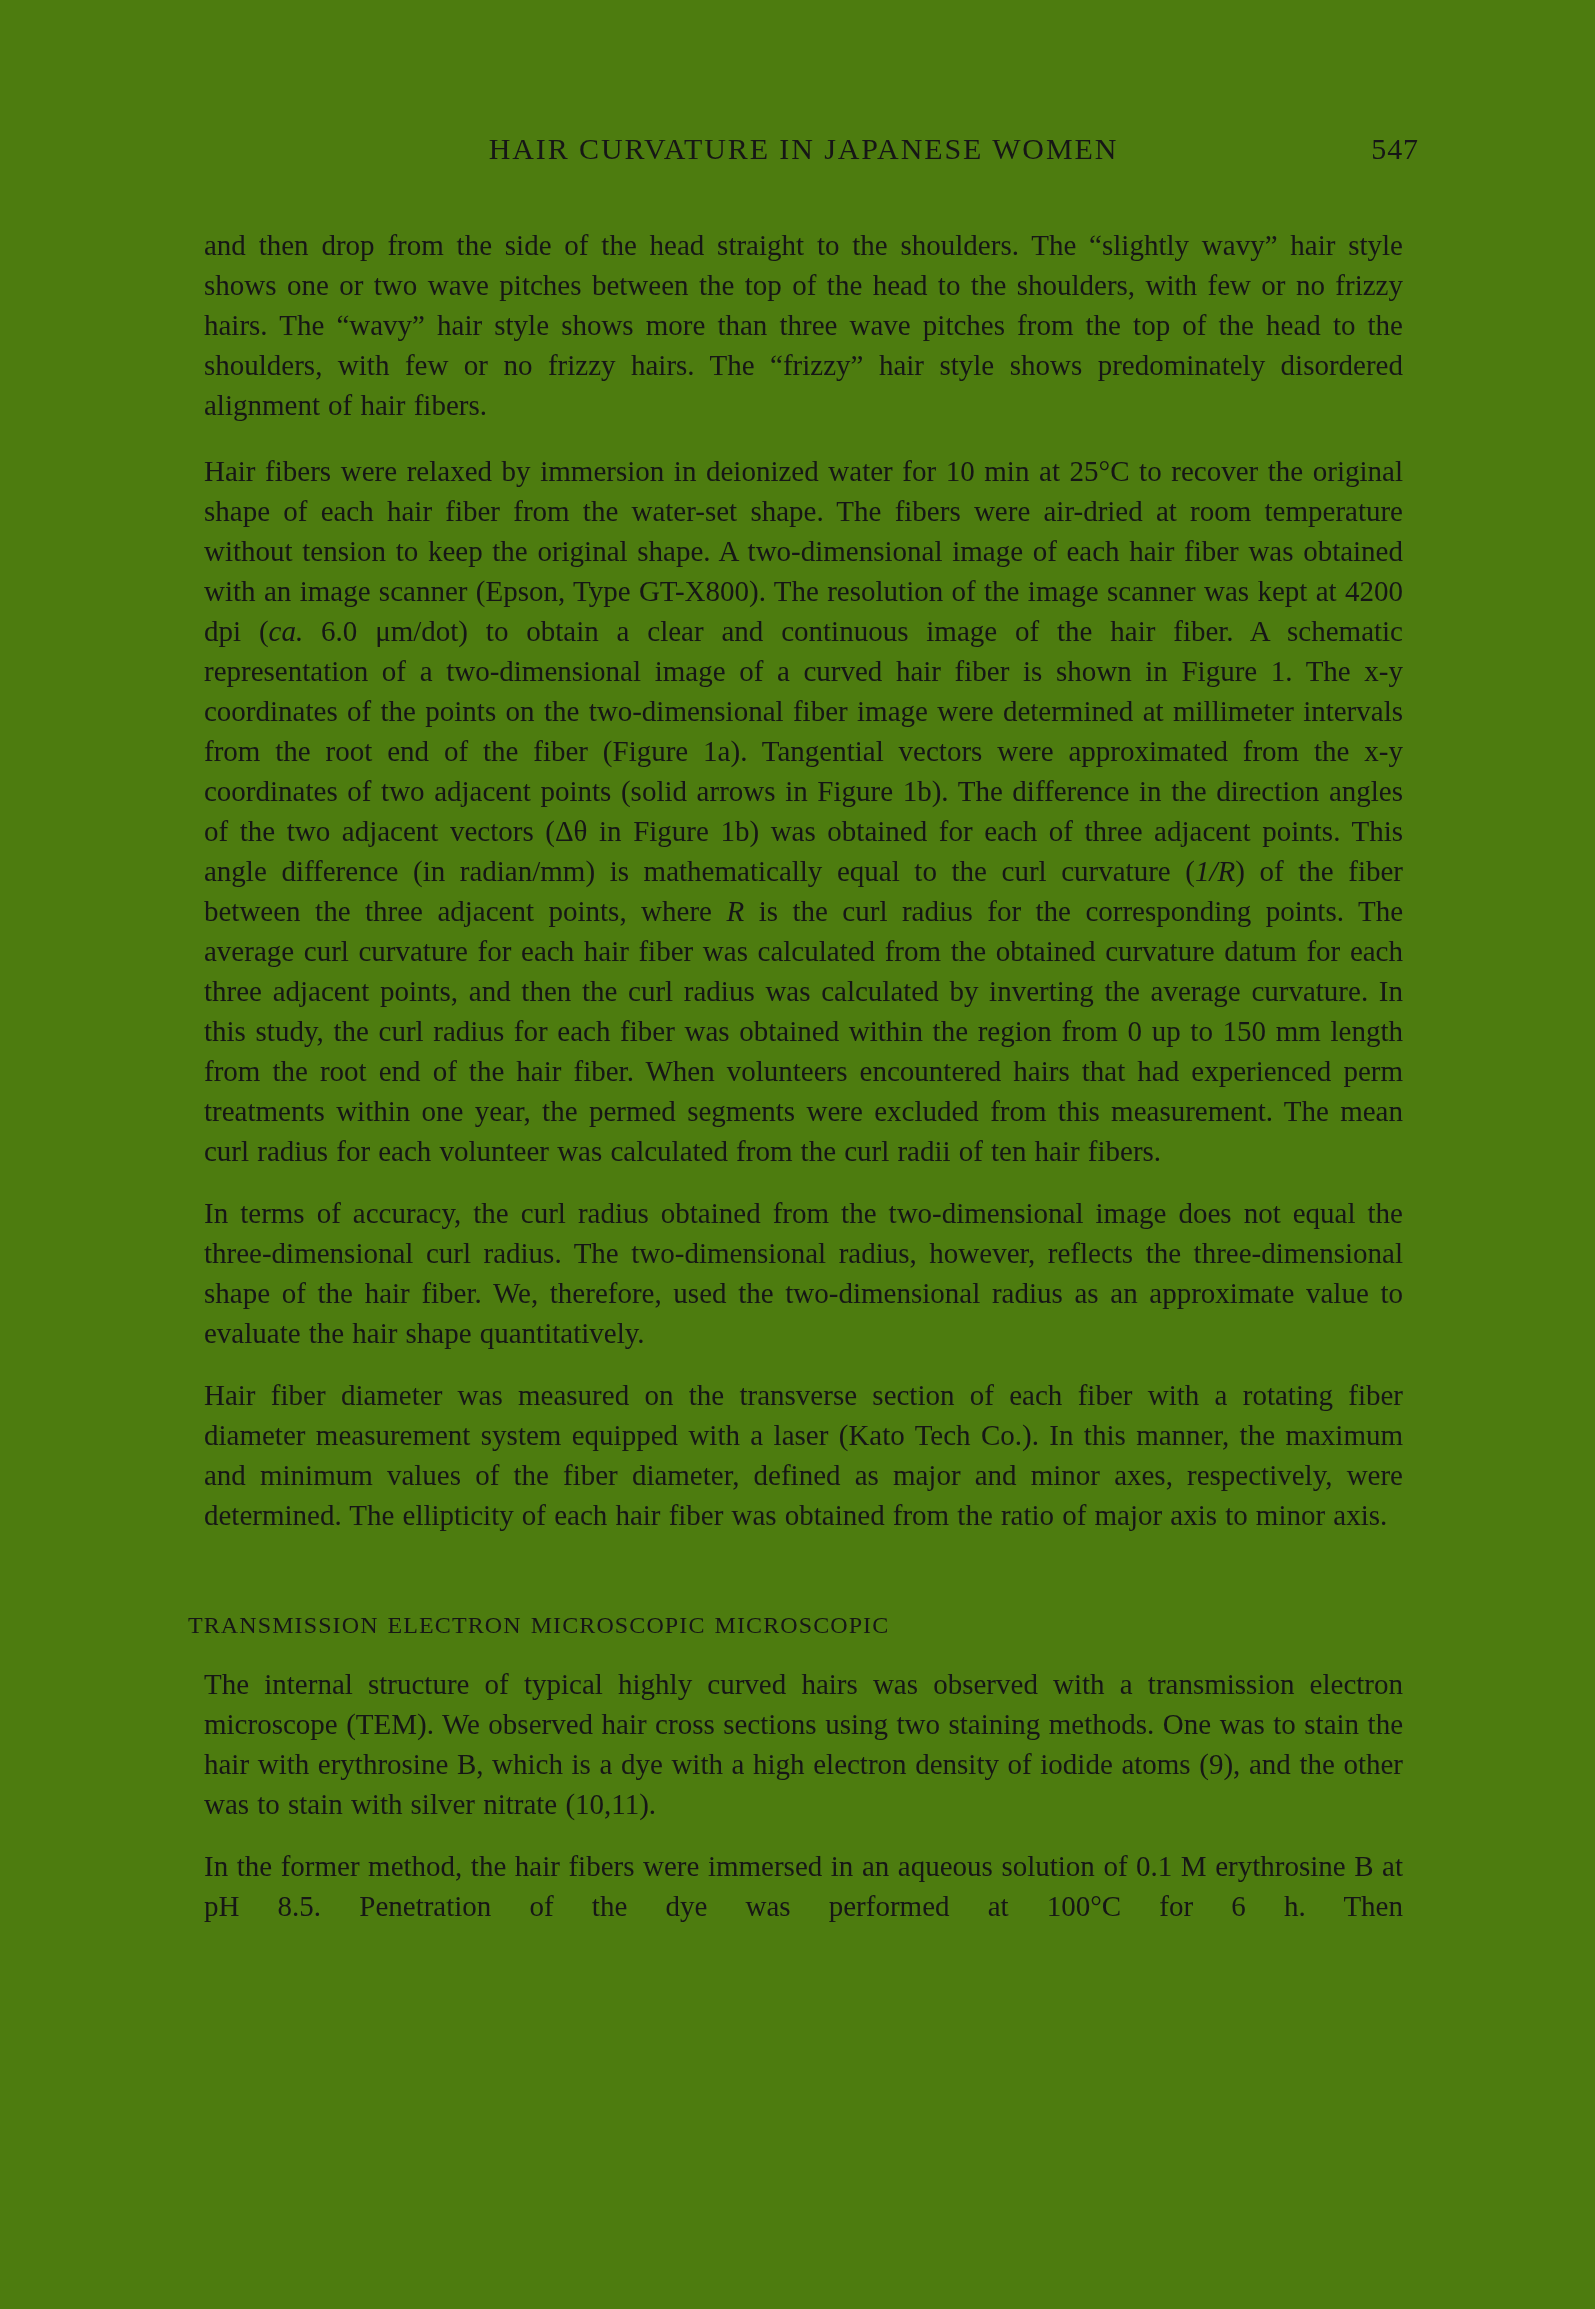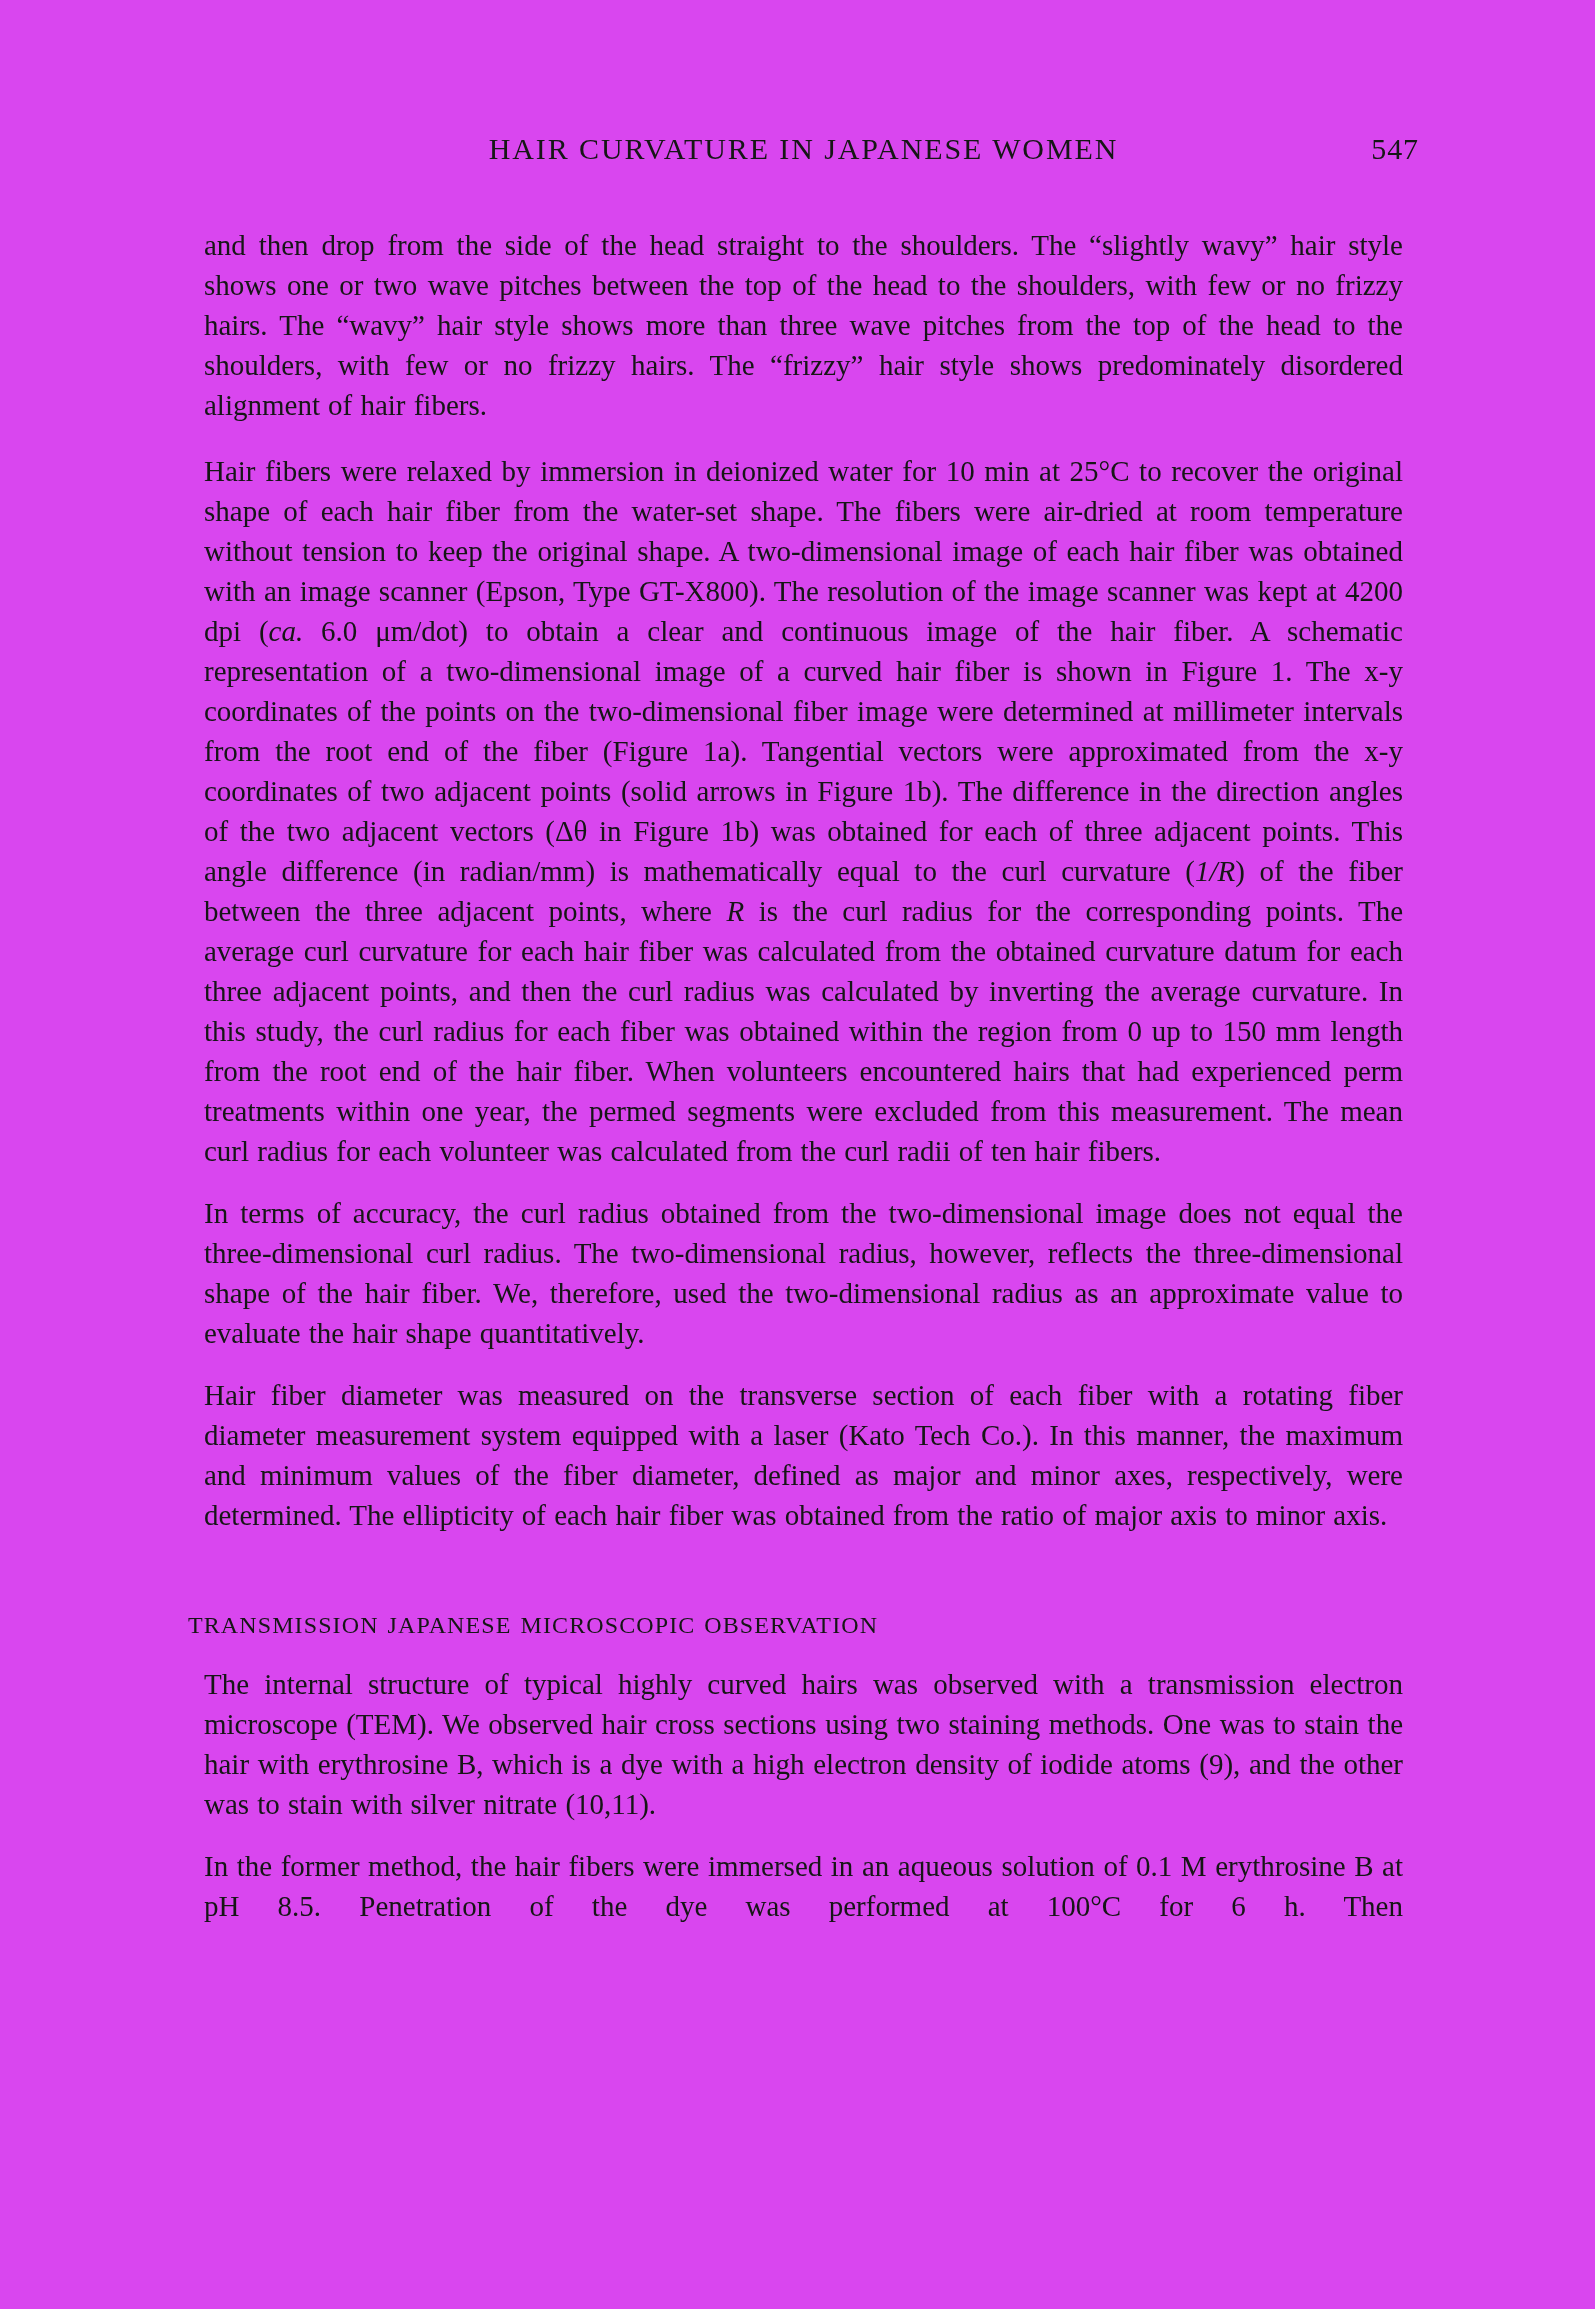--- a/index.html
+++ b/index.html
@@ -10,21 +10,21 @@
   body {
     width: 1596px;
     height: 2309px;
     font-family: "Liberation Serif", serif;
     color: #161616;
   }
   .page {
     position: relative;
     width: 1596px;
     height: 2309px;
-    background: #d946ef;
+    background: #4d7c0f;
     overflow: hidden;
   }
   .content {
     position: absolute;
     left: 188px;
     top: 0;
     width: 1231px;
   }
   .running-head {
     position: relative;
@@ -85,21 +85,21 @@
 
     <p class="body intro"><span>and then drop from the side of the head straight to the shoulders. The “slightly wavy” hair style shows one or two wave pitches between the top of the head to the shoulders, with few or no frizzy hairs. The “wavy” hair style shows more than three wave pitches from the top of the head to the shoulders, with few or no frizzy hairs. The “frizzy” hair style shows predominately disordered alignment of hair fibers.</span></p>
 
 
     <p class="body after-head"><span>Hair fibers were relaxed by immersion in deionized water for 10 min at 25°C to recover the original shape of each hair fiber from the water-set shape. The fibers were air-dried at room temperature without tension to keep the original shape. A two-dimensional image of each hair fiber was obtained with an image scanner (Epson, Type GT-X800). The resolution of the image scanner was kept at 4200 dpi (</span><i>ca.</i><span> 6.0 μm/dot) to obtain a clear and continuous image of the hair fiber. A schematic representation of a two-dimensional image of a curved hair fiber is shown in Figure 1. The x-y coordinates of the points on the two-dimensional fiber image were determined at millimeter intervals from the root end of the fiber (Figure 1a). Tangential vectors were approximated from the x-y coordinates of two adjacent points (solid arrows in Figure 1b). The difference in the direction angles of the two adjacent vectors (Δθ in Figure 1b) was obtained for each of three adjacent points. This angle difference (in radian/mm) is mathematically equal to the curl curvature (</span><i>1/R</i><span>) of the fiber between the three adjacent points, where </span><i>R</i><span> is the curl radius for the corresponding points. The average curl curvature for each hair fiber was calculated from the obtained curvature datum for each three adjacent points, and then the curl radius was calculated by inverting the average curvature. In this study, the curl radius for each fiber was obtained within the region from 0 up to 150 mm length from the root end of the hair fiber. When volunteers encountered hairs that had experienced perm treatments within one year, the permed segments were excluded from this measurement. The mean curl radius for each volunteer was calculated from the curl radii of ten hair fibers.</span></p>
 
     <p class="body follow"><span>In terms of accuracy, the curl radius obtained from the two-dimensional image does not equal the three-dimensional curl radius. The two-dimensional radius, however, reflects the three-dimensional shape of the hair fiber. We, therefore, used the two-dimensional radius as an approximate value to evaluate the hair shape quantitatively.</span></p>
 
     <p class="body follow"><span>Hair fiber diameter was measured on the transverse section of each fiber with a rotating fiber diameter measurement system equipped with a laser (Kato Tech Co.). In this manner, the maximum and minimum values of the fiber diameter, defined as major and minor axes, respectively, were determined. The ellipticity of each hair fiber was obtained from the ratio of major axis to minor axis.</span></p>
 
-    <h2 class="sec-head">TRANSMISSION JAPANESE MICROSCOPIC OBSERVATION</h2>
+    <h2 class="sec-head">TRANSMISSION ELECTRON MICROSCOPIC MICROSCOPIC</h2>
 
     <p class="body after-head"><span>The internal structure of typical highly curved hairs was observed with a transmission electron microscope (TEM). We observed hair cross sections using two staining methods. One was to stain the hair with erythrosine B, which is a dye with a high electron density of iodide atoms (9), and the other was to stain with silver nitrate (10,11).</span></p>
 
     <p class="body follow continues"><span>In the former method, the hair fibers were immersed in an aqueous solution of 0.1 M erythrosine B at pH 8.5. Penetration of the dye was performed at 100°C for 6 h. Then</span></p>
 
   </div>
 </div>
 
 
 </body></html>

